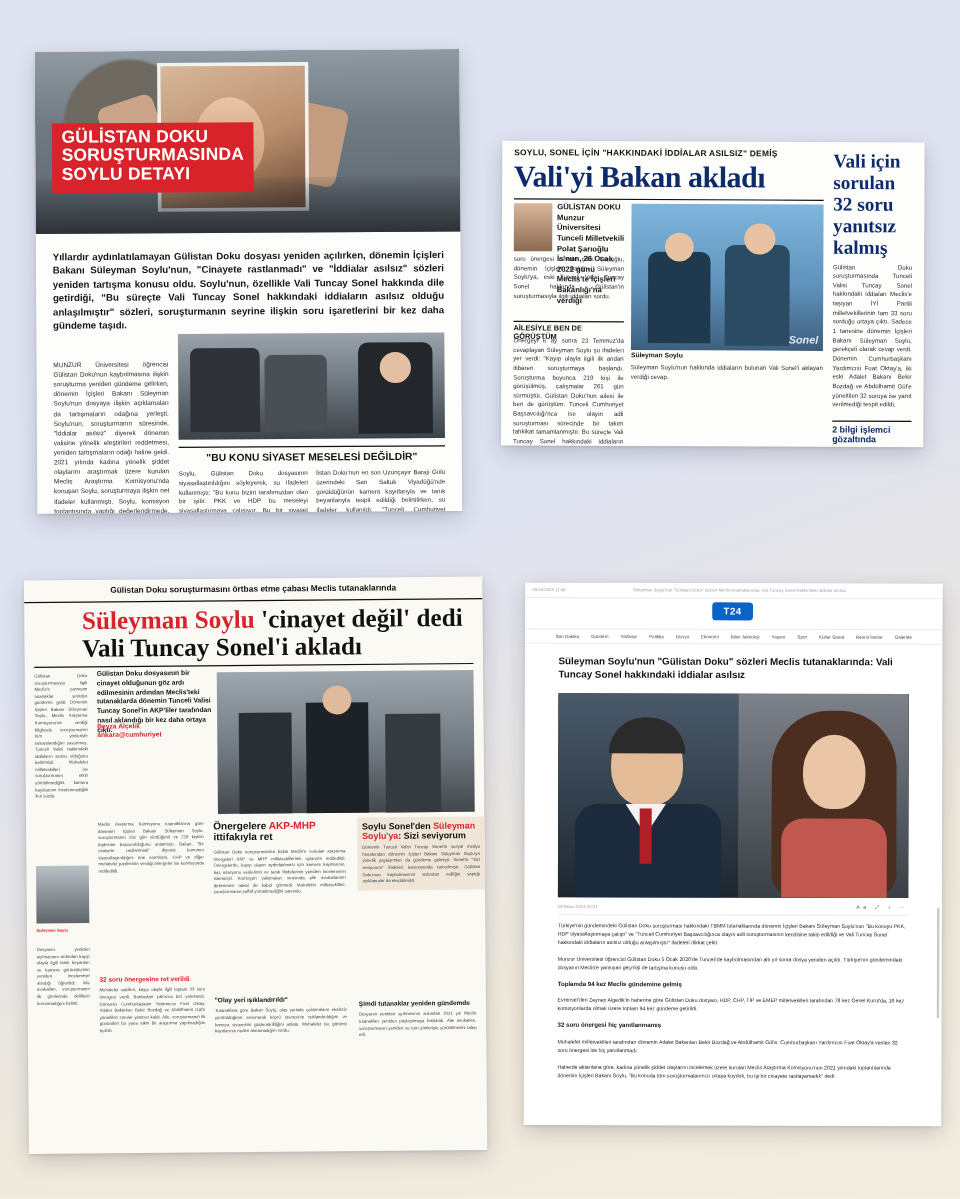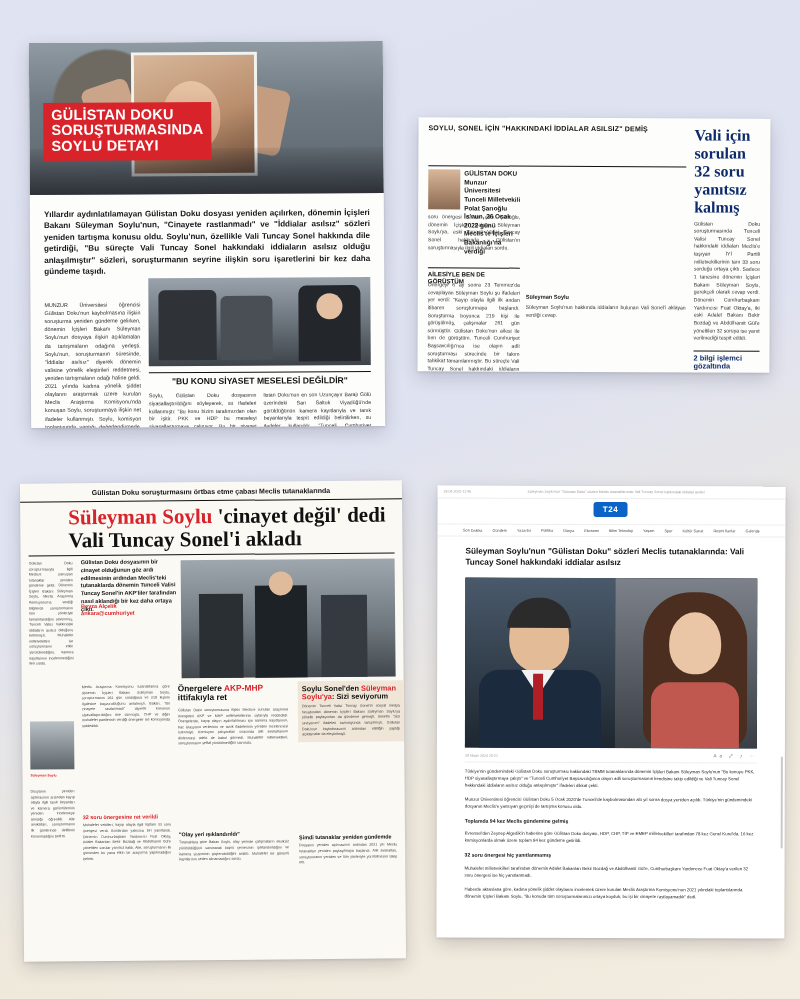--- a/index.html
+++ b/index.html
@@ -234,26 +234,32 @@
     </div>
     <div class="box-title">"BU KONU SİYASET MESELESİ DEĞİLDİR"</div>
     <div class="box-cols">
       <div>Soylu, Gülistan Doku dosyasının siyasallaştırıldığını söyleyerek, su ifadeleri kullanmıştı: "Bu konu bizim tarafımızdan olan bir işitir. PKK ve HDP bu meseleyi siyasallaştırmaya çalışıyor. Bu bir siyaset meselesi değildir." Soylu'nun AKP'liler Tunceli Milletvekili Polat Sarıoğlu'nun soru önergesine verdiği yazılı yanıtta ise dikkat çeken bir başka detay yer aldı. Kanıtta, Gü-</div>
       <div>listan Doku'nun en son Uzunçayır Barajı Gölü üzerindeki Sarı Saltuk Viyadüğü'nde görüldüğünün kamera kayıtlarıyla ve tanık beyanlarıyla tespit edildiği belirtilirken, su ifadeler kullanıldı: "Tunceli Cumhuriyet Başsavcılığı tarafından yürütülen adli soruşturma sürecinde bir takım tahkikat tamamlanmıştır. Bu süreçte Vali Tuncay Sonel hakkındaki iddiaların asılsız olduğu anlaşılmıştır."</div>
     </div>
   </div>
 
   <div class="paper" id="clip2">
     <div class="kicker">SOYLU, SONEL İÇİN "HAKKINDAKİ İDDİALAR ASILSIZ" DEMİŞ</div>
+    <div class="headline">Vali'yi Bakan akladı</div>
     <div class="rule"></div>
     <div class="face"></div>
     <div class="subhead" style="left:46px;width:56px;">GÜLİSTAN DOKU Munzur Üniversitesi Tunceli Milletvekili Polat Şarıoğlu İs'nun, 26 Ocak 2022 günü Meclis'te İçişleri Bakanlığı'na verdiği</div>
     <div class="c1">soru önergesi cevabı çıktı. Şarıoğlu, dönemin İçişleri Bakanı Süleyman Soylu'ya, eski Tunceli Valisi Tuncay Sonel hakkında Gülistan'ın soruşturmasıyla ilgili iddiaları sordu.</div>
     <div class="boxhead">AİLESİYLE BEN DE GÖRÜŞTÜM</div>
     <div class="boxtext">Önergeyi 6 ay sonra 23 Temmuz'da cevaplayan Süleyman Soylu şu ifadeleri yer verdi: "Kayıp olayla ilgili ilk andan itibaren soruşturmaya başlandı. Soruşturma boyunca 219 kişi ile görüşülmüş, çalışmalar 261 gün sürmüştür. Gülistan Doku'nun ailesi ile ben de görüştüm. Tunceli Cumhuriyet Başsavcılığı'nca ise olayın adli soruşturması sürecinde bir takım tahkikat tamamlanmıştır. Bu süreçte Vali Tuncay Sonel hakkındaki iddiaların asılsız olduğu anlaşılmıştır."</div>
+    <div class="photo">
+      <div class="f1"></div>
+      <div class="f2"></div>
+      <div class="tag">Sonel</div>
+    </div>
     <div class="capttl">Süleyman Soylu</div>
     <div class="cap" style="top:186px;">Süleyman Soylu'nun hakkında iddiaların bulunan Vali Sonel'i aklayan verdiği cevap.</div>
     <div class="rcol">
       <div class="bluehead">Vali için sorulan 32 soru yanıtsız kalmış</div>
       <div class="rtxt">Gülistan Doku soruşturmasında Tunceli Valisi Tuncay Sonel hakkındaki iddiaları Meclis'e taşıyan İYİ Partili milletvekillerinin tam 33 soru sorduğu ortaya çıktı. Sadece 1 tanesine dönemin İçişleri Bakanı Süleyman Soylu, gerekçeli olarak cevap verdi. Dönemin Cumhurbaşkanı Yardımcısı Fuat Oktay'a, iki eski Adalet Bakanı Bekir Bozdağ ve Abdülhamit Gül'e yöneltilen 32 soruya ise yanıt verilmediği tespit edildi.</div>
       <div class="sechead">2 bilgi işlemci gözaltında</div>
       <div class="rtxt2">GÜLİSTAN Doku'nun hastane kayıtları ve Tunceli Devlet Hastanesi bilgi işlem görevlileri Burçin Y. ve Yücel E. gözaltına alındı. İki görevlinin, Gülistan'ın yok olmasına ilişkin ifadelerine başvuruldu. Şüphelilerin jandarmadaki ifade işlemlerinin devam ettiği ifade edildi.</div>
     </div>
   </div>
 

